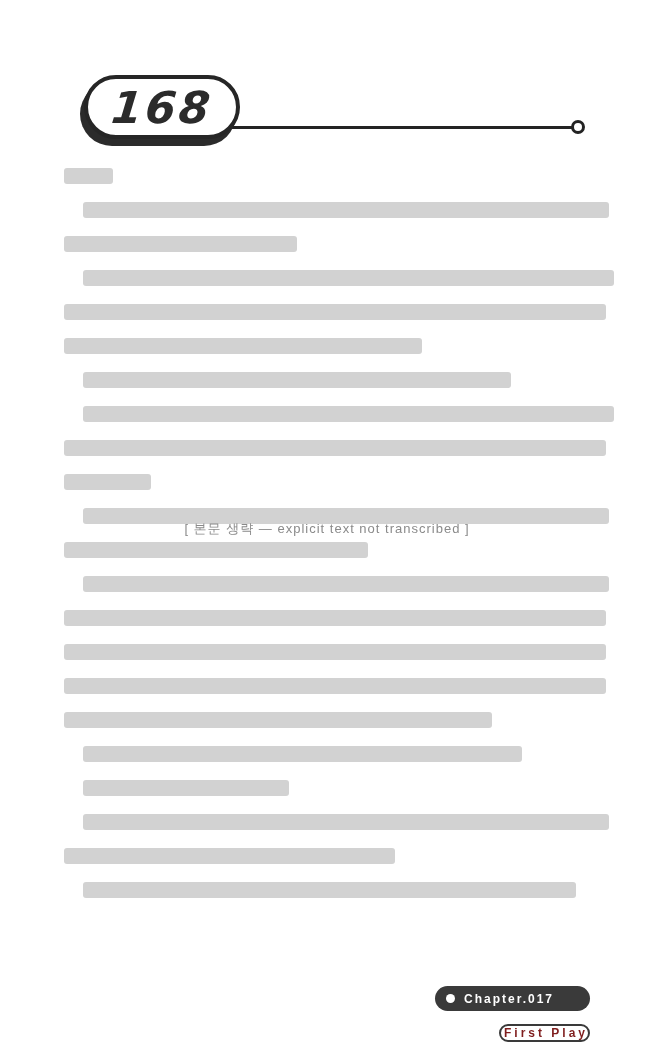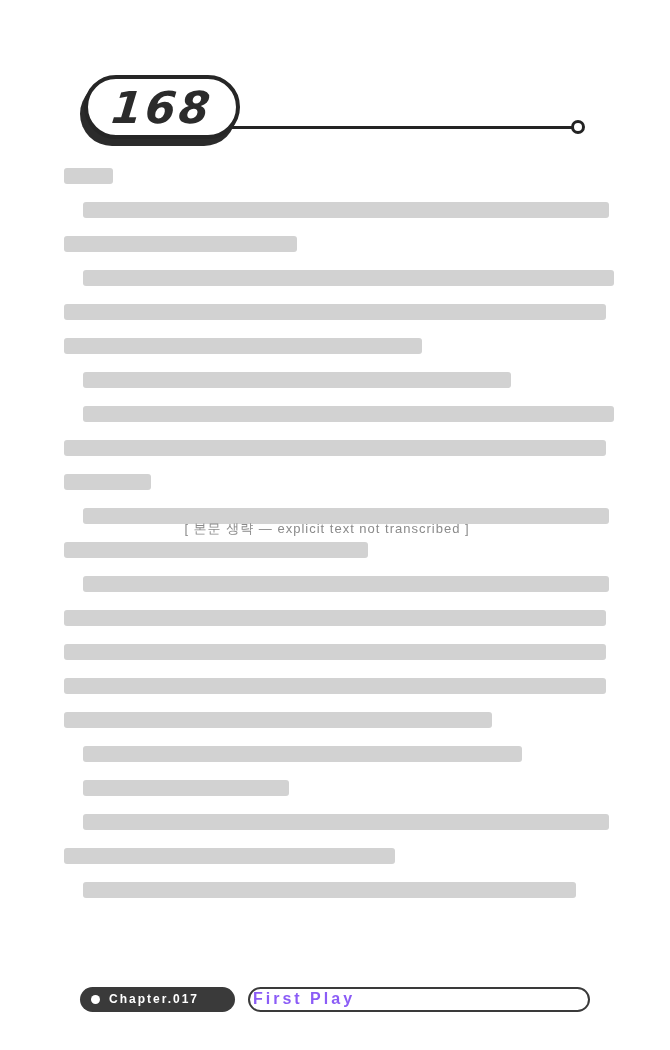--- a/index.html
+++ b/index.html
@@ -37,40 +37,41 @@
   .tline.indent { margin-left:19px; }
   .redact-note {
     position:absolute; left:56px; top:520px; width:542px; text-align:center;
     font-family:"Liberation Sans", sans-serif; font-size:13px; color:#8a8a8a;
     letter-spacing:1px;
   }
 
   
   .footer {
     position:absolute; left:80px; top:986px; width:510px; height:26px;
-    display:flex; align-items:center; gap:13px;
+    display:flex; align-items:flex-end; gap:13px;
     font-family:"Liberation Sans", sans-serif;
+    flex-direction:column;
   }
   .chapter-pill {
     width:155px; height:25px; background:#3a3a3a; border-radius:13px;
     display:flex; align-items:center; flex-shrink:0;
   }
   .chapter-dot {
     width:9px; height:9px; border-radius:50%; background:#fff;
     margin-left:11px; margin-right:9px;
   }
   .chapter-label {
     color:#fff; font-size:12px; font-weight:bold; letter-spacing:2px;
   }
   .section-pill {
     flex:1; height:21px; background:#fff; border:2px solid #3a3a3a;
     border-radius:13px; display:flex; align-items:center;
   }
   .section-label {
-    color:#8b5cf6; font-size:16px; font-weight:bold; letter-spacing:3px;
+    color:#7f1d1d; font-size:12px; font-weight:bold; letter-spacing:3px;
     margin-left:3px;
   }
 </style>
 </head>
 <body>
 
 <div class="page">
 
   <div class="badge">
     <span class="badge-num">168</span>

